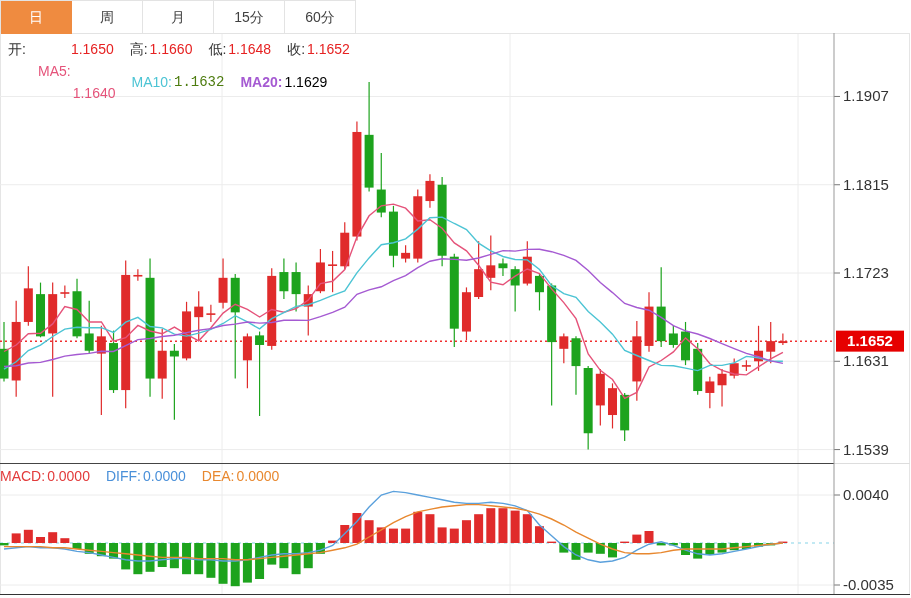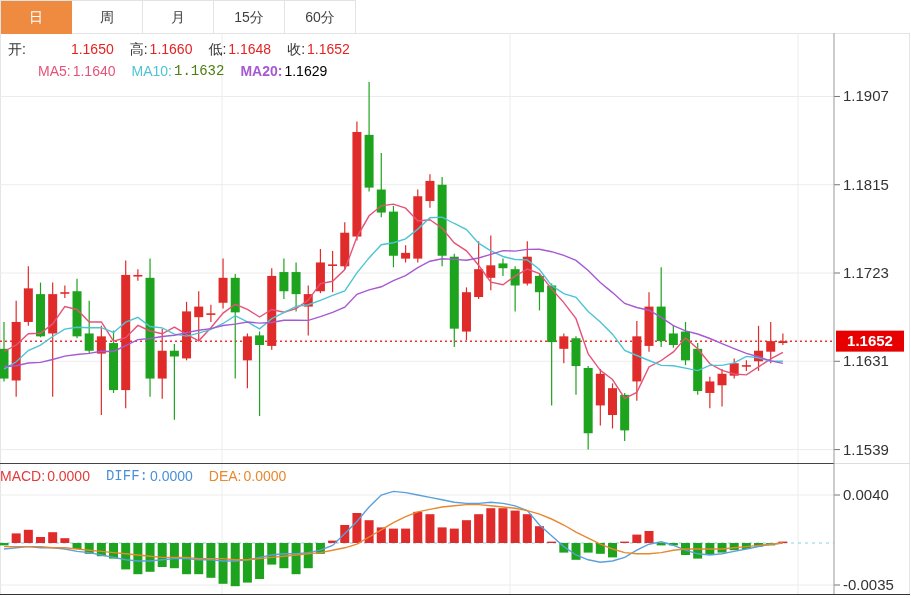--- a/index.html
+++ b/index.html
@@ -281,38 +281,38 @@
         <span class="val" style="color: rgb(230, 34, 34);">1.1648</span>
       </div>
       <div class="item">
         <span class="lab">收:</span>
         <span class="val" style="color: rgb(230, 34, 34);">1.1652</span>
       </div>
     </div>
   <div class="legend ma" id="ma">
       <div class="item">
         <span class="lab" style="color: rgb(229, 83, 122); margin-left: 30px;">MA5:</span>
-        <span class="val" style="color: rgb(229, 83, 122);">1.1640</span>
+        <span class="val" style="color: rgb(229, 83, 122); margin-top: 22px;">1.1640</span>
       </div>
       <div class="item">
         <span class="lab" style="color: rgb(76, 196, 212);">MA10:</span>
         <span class="val" style="color: #4d7c0f; font-family: Liberation Mono, monospace;">1.1632</span>
       </div>
       <div class="item">
         <span class="lab" style="color: rgb(165, 90, 210); font-weight: bold;">MA20:</span>
         <span class="val" style="color: #000000;">1.1629</span>
       </div>
     </div>
   <div class="legend macdl" id="macdl">
       <div class="item">
         <span class="lab" style="color: rgb(226, 59, 59);">MACD:</span>
         <span class="val" style="color: rgb(226, 59, 59);">0.0000</span>
       </div>
       <div class="item">
-        <span class="lab" style="color: rgb(74, 144, 217); font-family: Liberation Mono, monospace;">DIFF:</span>
+        <span class="lab" style="color: rgb(74, 144, 217);">DIFF:</span>
         <span class="val" style="color: rgb(74, 144, 217);">0.0000</span>
       </div>
       <div class="item">
         <span class="lab" style="color: rgb(232, 136, 47);">DEA:</span>
         <span class="val" style="color: rgb(232, 136, 47);">0.0000</span>
       </div>
     </div>
 </div>
 
 </body></html>

